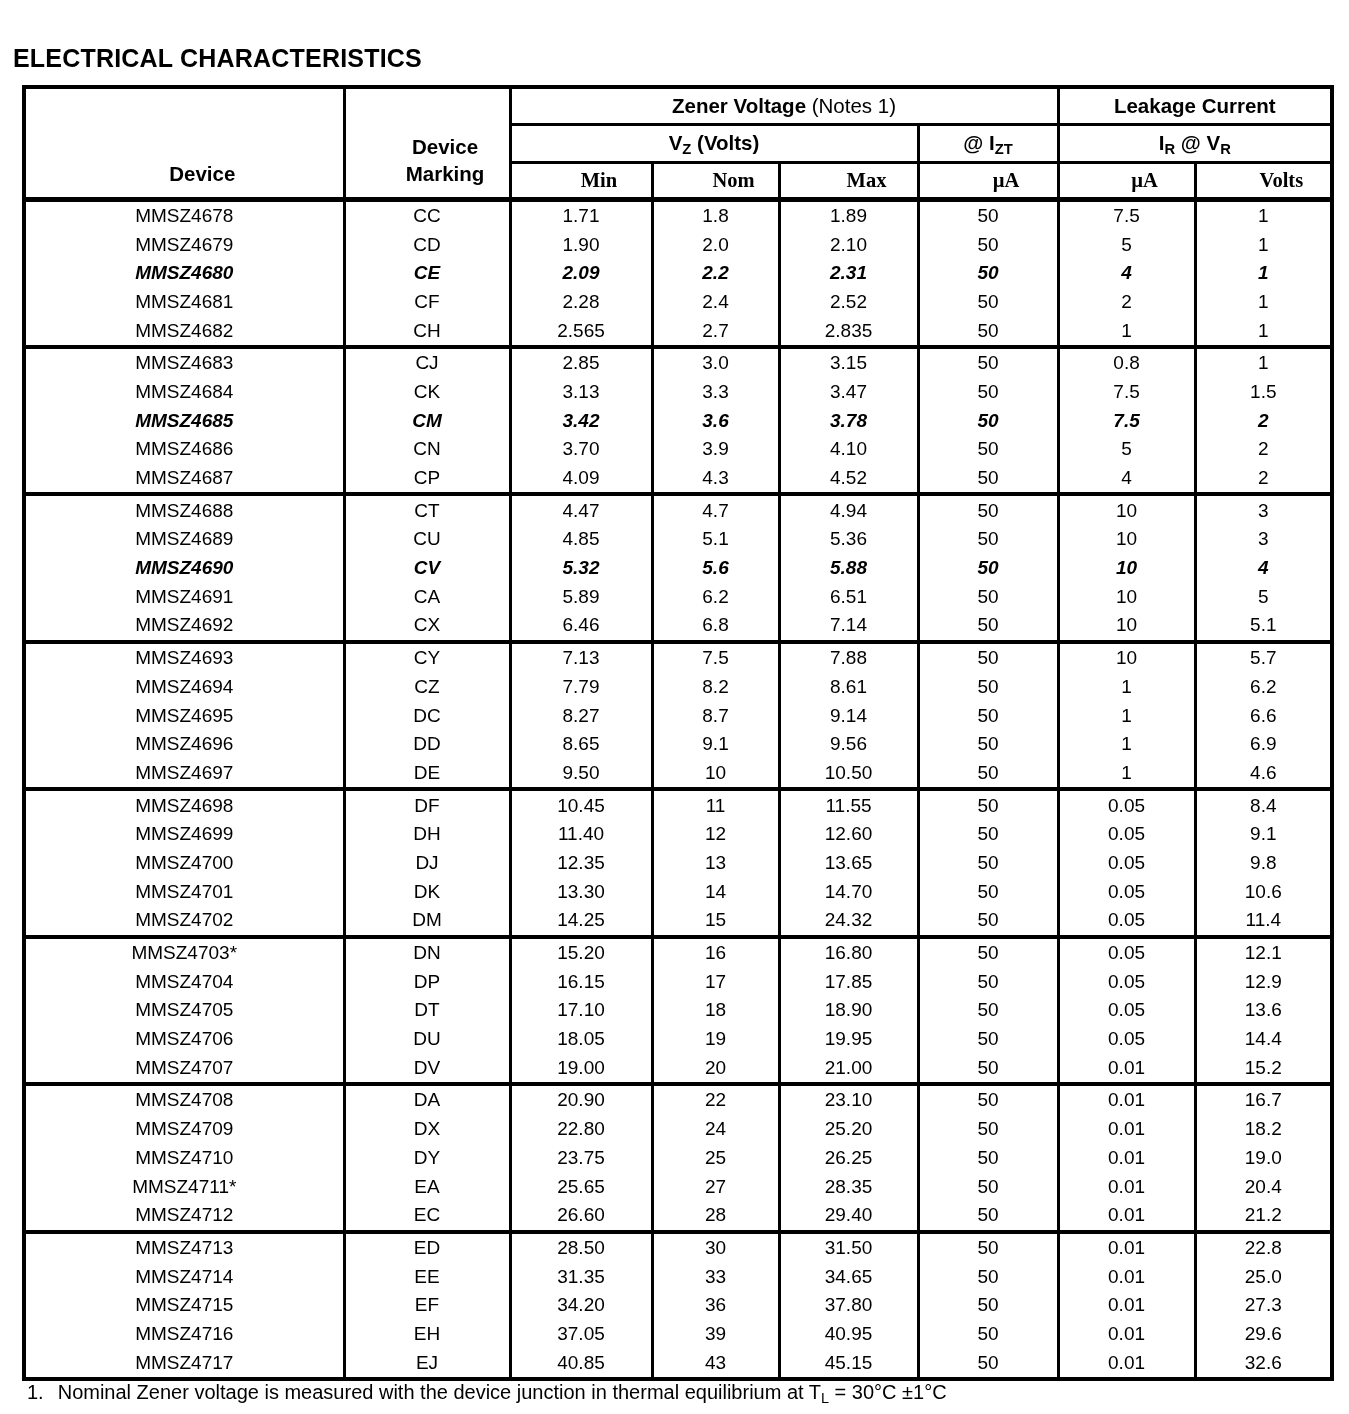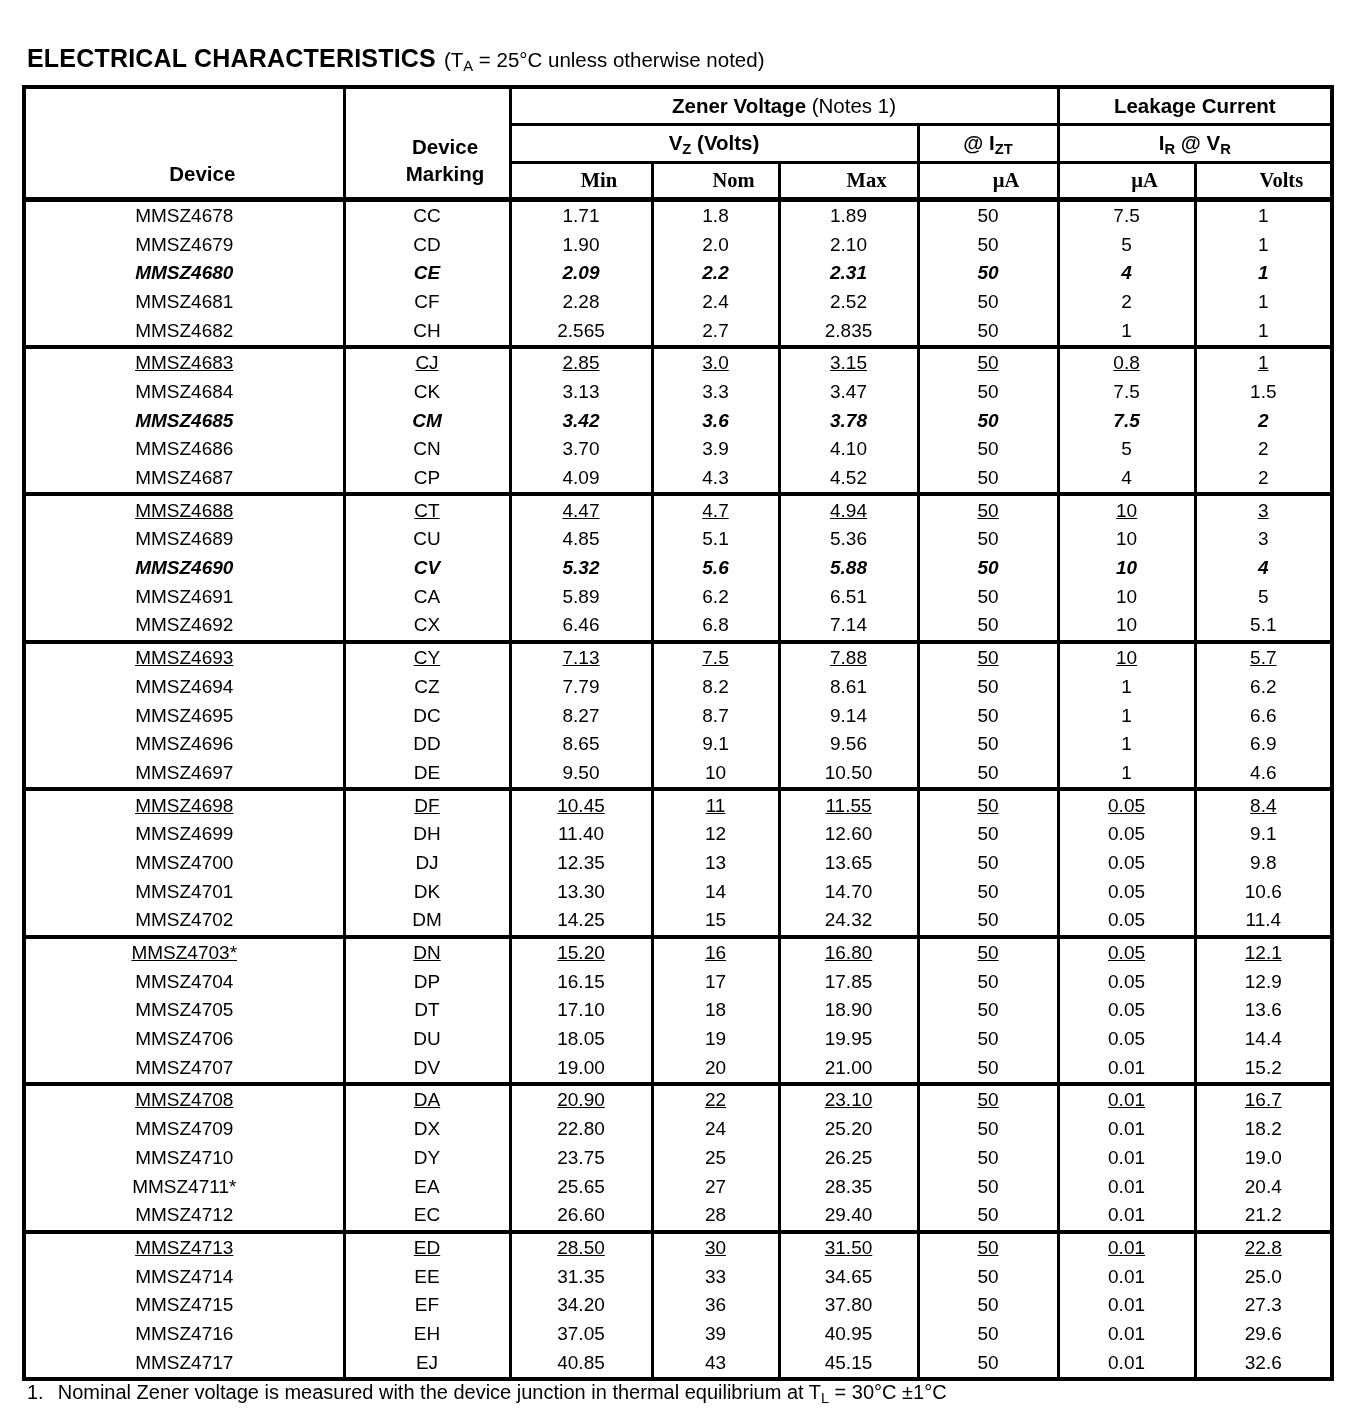--- a/index.html
+++ b/index.html
@@ -9,21 +9,21 @@
     height: 1414px;
     background: #ffffff;
     color: #000000;
     font-family: "Liberation Sans", sans-serif;
     overflow: hidden;
   }
 
   
   .title-row {
     position: absolute;
-    left: 27px;
+    left: 13px;
     top: 44px;
     display: flex;
     align-items: baseline;
     gap: 8px;
     white-space: nowrap;
   }
   .title-main {
     font-size: 25px;
     font-weight: bold;
     letter-spacing: 0.2px;
@@ -68,42 +68,41 @@
   thead th.hsep { border-bottom: 3px solid #000; }
   thead tr.hrow3 th, thead th.span-cell { border-bottom: 5px solid #000; padding-left: 36px; }
   .note-normal { font-weight: normal; }
 
   tbody td {
     font-size: 19px;
     height: 28.7px;
     vertical-align: middle;
     white-space: nowrap;
   }
-  tbody tr.group-start td { border-top: 4px solid #000; text-decoration: underline; }
+  tbody tr.group-start td { border-top: 4px solid #000; }
   tbody tr.em-row td { font-weight: bold; font-style: italic; }
 
   
   .footnote {
     position: absolute;
     left: 27px;
     top: 1381px;
     font-size: 20px;
     display: flex;
     gap: 14px;
     white-space: nowrap;
   }
 </style>
 </head>
 <body>
 
 <div class="page">
 
   <div class="title-row">
     <span class="title-main">ELECTRICAL CHARACTERISTICS</span>
-    <span class="title-note"><span>(T</span><sub class="sb">A</sub><span> = 25°C unless otherwise noted)</span></span>
   </div>
 
   <table class="spec">
     <colgroup>
       <col style="width:320px">
       <col style="width:166px">
       <col style="width:142px">
       <col style="width:127px">
       <col style="width:139px">
       <col style="width:140px">

